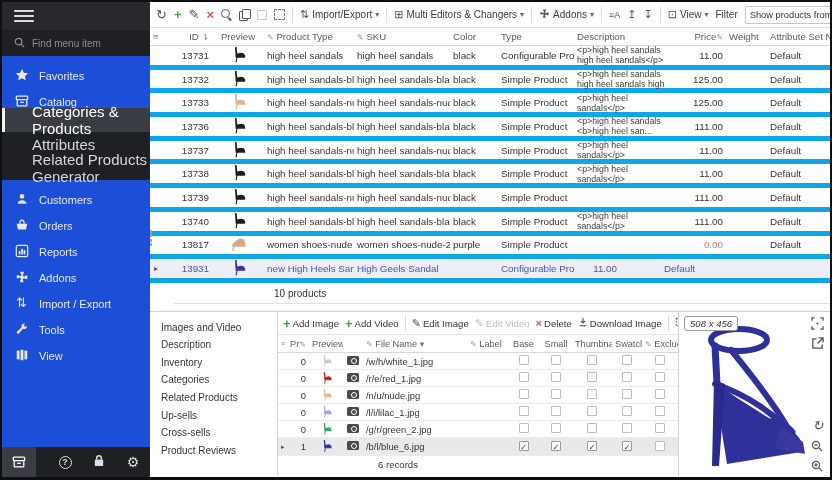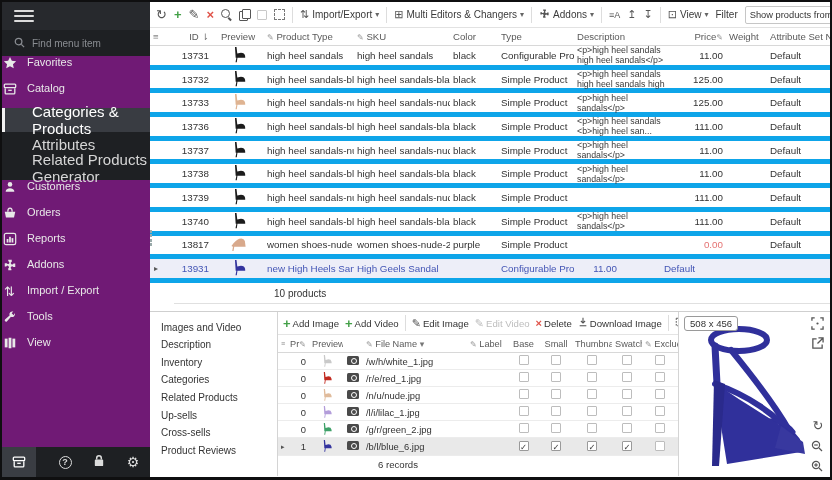--- a/index.html
+++ b/index.html
@@ -1,26 +1,26 @@
 <!DOCTYPE html>
 <html><head>
 <meta charset="utf-8">
 <style>
   * { margin:0; padding:0; box-sizing:border-box; }
   html,body { width:832px; height:480px; font-family:"Liberation Sans", sans-serif; background:#111; overflow:hidden; }
   .window { position:relative; width:832px; height:480px; background:#0f0f10; }
 
   
-  .sidebar { position:absolute; left:2px; top:2px; width:148px; height:475px; background:#701a75; color:#e8e8e8; }
+  .sidebar { position:absolute; left:2px; top:2px; width:148px; height:475px; background:#1d4ed8; color:#e8e8e8; }
   .sb-top { height:28px; display:flex; align-items:center; padding-left:12px; background:#27292d; }
   .hamburger { width:20px; cursor:pointer; }
   .hamburger div { height:2px; background:#dcdcdc; margin:3px 0; border-radius:1px; }
   .sb-search { height:26px; background:#1e2023; display:flex; align-items:center; gap:7px; padding-left:12px; font-size:10px; color:#8a8d92; }
   .sb-nav { font-size:11px; }
-  .sb-item { height:26px; display:flex; align-items:flex-start; gap:10px; cursor:pointer; }
+  .sb-item { height:26px; display:flex; align-items:flex-end; gap:10px; padding-left:12px; cursor:pointer; }
   .sb-item .ic { width:15px; text-align:center; flex:0 0 15px; display:flex; justify-content:center; }
   .sb-sub { background:#1e2023; }
   .sb-subitem { height:24px; display:flex; align-items:center; padding-left:30px; font-size:15px; color:#d6d6d6; cursor:pointer; position:relative; }
   .sb-subitem.sel { background:#393c42; color:#fff; }
   .sb-subitem.sel::before { content:""; position:absolute; left:0; top:0; bottom:0; width:3px; background:#f2f2f2; }
   .sb-bottom { position:absolute; left:0; bottom:0; width:100%; height:30px; background:#1e2023; display:flex; align-items:center; }
   .sb-bbtn { width:34px; height:30px; display:flex; align-items:center; justify-content:center; cursor:pointer; }
   .sb-bbtn.active { background:#3a3d43; }
   .sb-bottom .spread { flex:1; }
   .qmark { width:13px; height:13px; border:1.5px solid #dcdcdc; border-radius:50%; font-size:9px; display:flex; align-items:center; justify-content:center; color:#dcdcdc; font-weight:bold; }
@@ -88,21 +88,21 @@
   .irow .i-mark { font-size:7px; color:#555; text-align:center; }
   .irow.selected .i-mark::after { content:"\25B8"; }
   .cb { display:inline-block; width:10px; height:10px; border:1px solid #bdbdbd; border-radius:1px; background:#fff; font-size:8.5px; line-height:10px; color:#444; text-align:center; }
   .cb.on { border-color:#9a9a9a; }
   .igfoot { height:17px; display:flex; align-items:center; padding-left:100px; font-size:9.6px; color:#333; }
   .cam-ic { position:relative; width:12px; height:9px; background:#4a4a4a; border-radius:1.5px; display:inline-block; }
   .cam-ic::before { content:""; position:absolute; left:3px; top:-2px; width:4px; height:2px; background:#4a4a4a; }
   .cam-ic::after { content:""; position:absolute; left:3.5px; top:2px; width:4px; height:4px; border:1px solid #fff; border-radius:50%; }
 
   
-  .preview { width:152px; border-left:1px solid #d4d4d4; background:#fff; position:relative; }
+  .preview { width:152px; border-left:1px solid #d4d4d4; background:#fff; position:relative;font-style:italic; }
   .size-badge { position:absolute; left:5px; top:4px; border:1px solid #9a9a9a; border-radius:3px; background:#fff; font-size:9.6px; color:#333; padding:1px 5px; z-index:3; }
   .pv-ic { position:absolute; right:5px; width:14px; height:14px; color:#555; cursor:pointer; z-index:3; }
   .pv-shoe { position:absolute; left:2px; top:2px; }
 </style>
 </head>
 <body>
 
 <div class="window">
 
   <aside class="sidebar">

